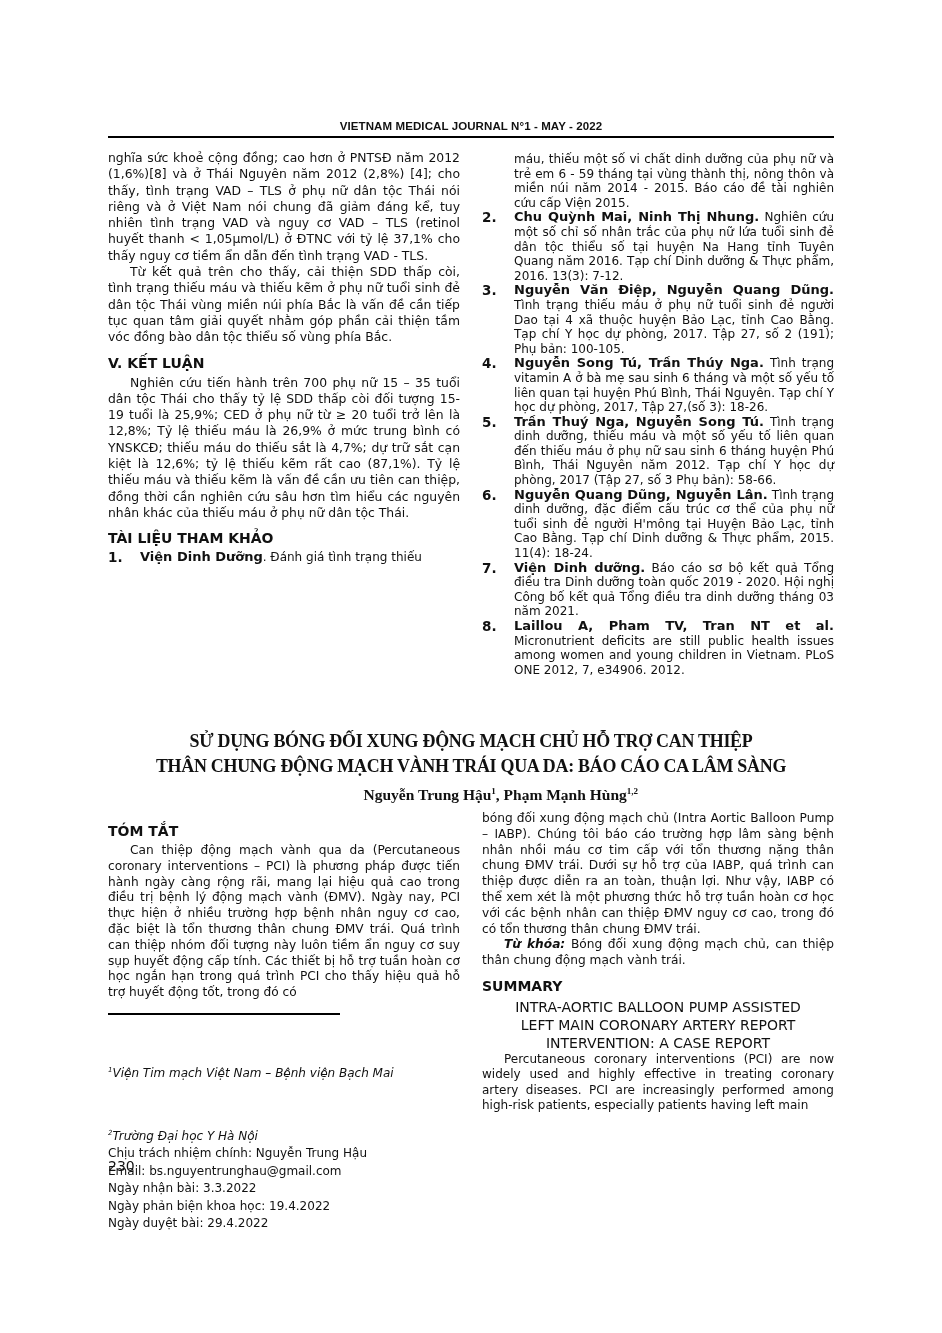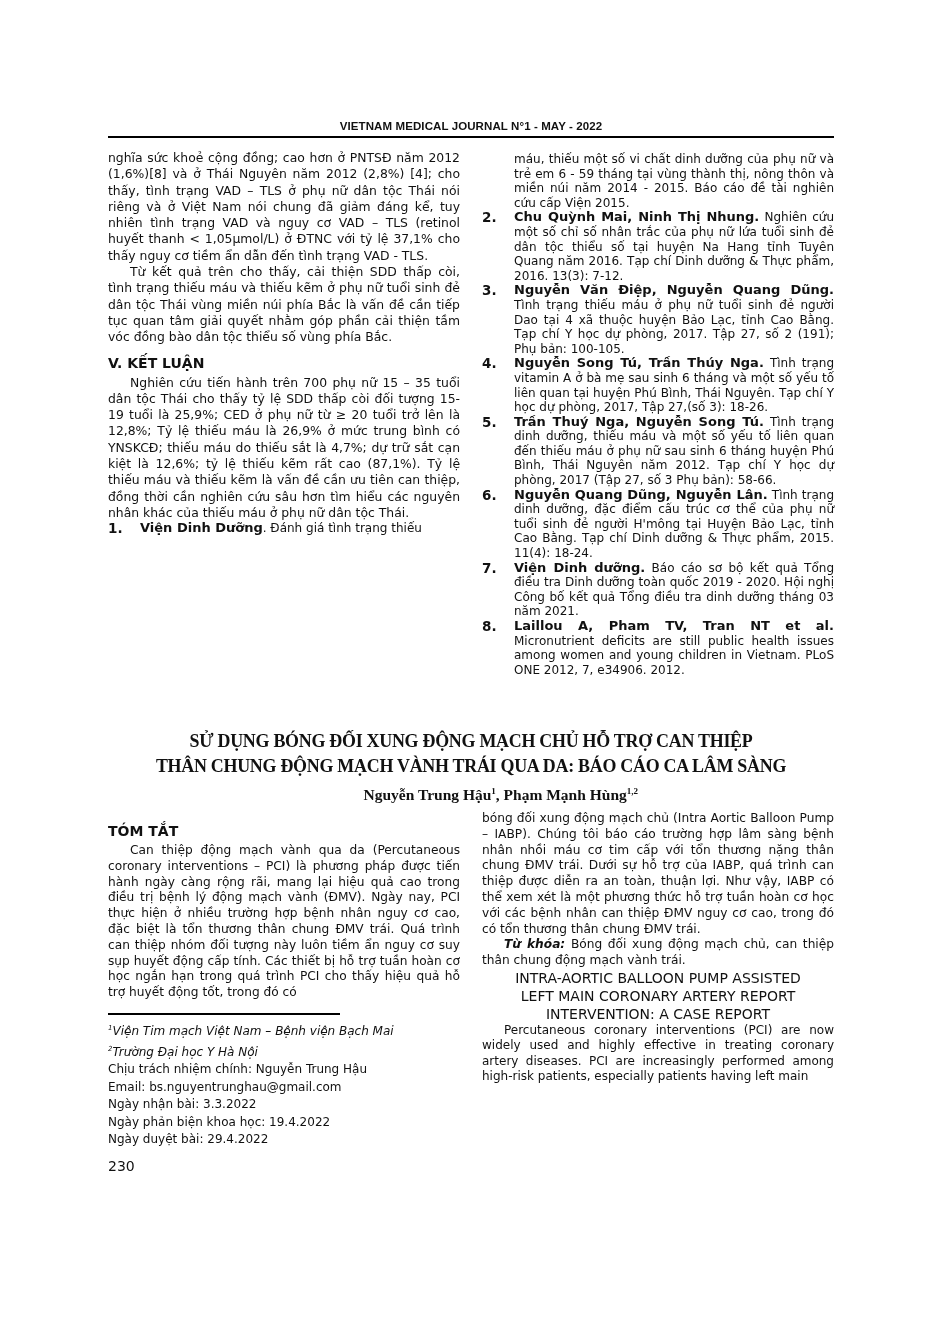--- a/index.html
+++ b/index.html
@@ -21,39 +21,40 @@
   .ref .body { flex:1; text-align:justify; }
   .ref .auth { font-weight:bold; font-size:13px; }
   .title { position:absolute; left:108px; top:728px; width:726px; text-align:center;
            font-family:"Liberation Serif", serif; font-weight:bold; font-size:19.5px; line-height:25px;
            letter-spacing:-0.3px; transform:scaleX(0.92); transform-origin:center; }
   .authors { position:absolute; right:108px; top:786px; font-family:"Liberation Serif", serif;
              font-weight:bold; font-size:15.5px; }
   .authors sup { font-size:9px; }
   .footrule { position:absolute; left:108px; top:1013px; width:232px; height:2px; background:#000; }
   .footnotes { position:absolute; left:108px; top:1020px; width:352px; font-size:12px; line-height:17.5px; }
-  .footnotes .it { font-style:italic; }
+  .footnotes .it { font-style:italic;margin-top:42px; }
   .footnotes sup { font-size:7px; }
   .pagenum { position:absolute; left:108px; top:1158px; font-size:14px; }
   .sum-title { text-align:center; font-size:14px; line-height:18px; margin:0; }
   .kw-label { font-weight:bold; font-style:italic; }
 </style>
 </head>
 <body>
 
 <div class="page">
 
   <div class="header">VIETNAM MEDICAL JOURNAL N°1 - MAY - 2022</div>
   <div class="header-rule"></div>
 
   <div class="col left" style="top:150px;">
     <p>nghĩa sức khoẻ cộng đồng; cao hơn ở PNTSĐ năm 2012 (1,6%)[8] và ở Thái Nguyên năm 2012 (2,8%) [4]; cho thấy, tình trạng VAD – TLS ở phụ nữ dân tộc Thái nói riêng và ở Việt Nam nói chung đã giảm đáng kể, tuy nhiên tình trạng VAD và nguy cơ VAD – TLS (retinol huyết thanh &lt; 1,05µmol/L) ở ĐTNC với tỷ lệ 37,1% cho thấy nguy cơ tiềm ẩn dẫn đến tình trạng VAD - TLS.</p>
     <p class="indent">Từ kết quả trên cho thấy, cải thiện SDD thấp còi, tình trạng thiếu máu và thiếu kẽm ở phụ nữ tuổi sinh đẻ dân tộc Thái vùng miền núi phía Bắc là vấn đề cần tiếp tục quan tâm giải quyết nhằm góp phần cải thiện tầm vóc đồng bào dân tộc thiểu số vùng phía Bắc.</p>
     <h3>V. KẾT LUẬN</h3>
     <p class="indent">Nghiên cứu tiến hành trên 700 phụ nữ 15 – 35 tuổi dân tộc Thái cho thấy tỷ lệ SDD thấp còi đối tượng 15-19 tuổi là 25,9%; CED ở phụ nữ từ ≥ 20 tuổi trở lên là 12,8%; Tỷ lệ thiếu máu là 26,9% ở mức trung bình có YNSKCĐ; thiếu máu do thiếu sắt là 4,7%; dự trữ sắt cạn kiệt là 12,6%; tỷ lệ thiếu kẽm rất cao (87,1%). Tỷ lệ thiếu máu và thiếu kẽm là vấn đề cần ưu tiên can thiệp, đồng thời cần nghiên cứu sâu hơn tìm hiểu các nguyên nhân khác của thiếu máu ở phụ nữ dân tộc Thái.</p>
+    <h3>TÀI LIỆU THAM KHẢO</h3>
     <div class="ref">
       <span class="num">1.</span>
       <span class="body"><span class="auth">Viện Dinh Dưỡng</span><span>. Đánh giá tình trạng thiếu</span></span>
     </div>
   </div>
 
   <div class="col right" style="top:152px;">
     <div class="ref">
       <span class="num"></span>
       <span class="body">máu, thiếu một số vi chất dinh dưỡng của phụ nữ và trẻ em 6 - 59 tháng tại vùng thành thị, nông thôn và miền núi năm 2014 - 2015. Báo cáo đề tài nghiên cứu cấp Viện 2015.</span>
@@ -110,19 +111,20 @@
     <div>Ngày nhận bài: 3.3.2022</div>
     <div>Ngày phản biện khoa học: 19.4.2022</div>
     <div>Ngày duyệt bài: 29.4.2022</div>
   </div>
 
   <div class="pagenum">230</div>
 
   <div class="col right" style="top:811px;">
     <p style="font-size:12.2px; line-height:15.8px;">bóng đối xung động mạch chủ (Intra Aortic Balloon Pump – IABP). Chúng tôi báo cáo trường hợp lâm sàng bệnh nhân nhồi máu cơ tim cấp với tổn thương nặng thân chung ĐMV trái. Dưới sự hỗ trợ của IABP, quá trình can thiệp được diễn ra an toàn, thuận lợi. Như vậy, IABP có thể xem xét là một phương thức hỗ trợ tuần hoàn cơ học với các bệnh nhân can thiệp ĐMV nguy cơ cao, trong đó có tổn thương thân chung ĐMV trái.</p>
     <p class="indent" style="font-size:12.2px; line-height:15.8px;"><span class="kw-label">Từ khóa:</span><span> Bóng đối xung động mạch chủ, can thiệp thân chung động mạch vành trái.</span></p>
+    <h3>SUMMARY</h3>
     <p class="sum-title">INTRA-AORTIC BALLOON PUMP ASSISTED</p>
     <p class="sum-title">LEFT MAIN CORONARY ARTERY REPORT</p>
     <p class="sum-title">INTERVENTION: A CASE REPORT</p>
     <p class="indent" style="font-size:12px; line-height:15.5px;">Percutaneous coronary interventions (PCI) are now widely used and highly effective in treating coronary artery diseases. PCI are increasingly performed among high-risk patients, especially patients having left main</p>
   </div>
 
 </div>
 
 </body></html>

